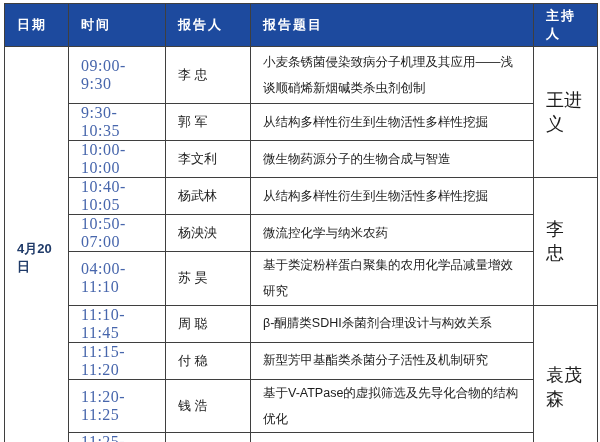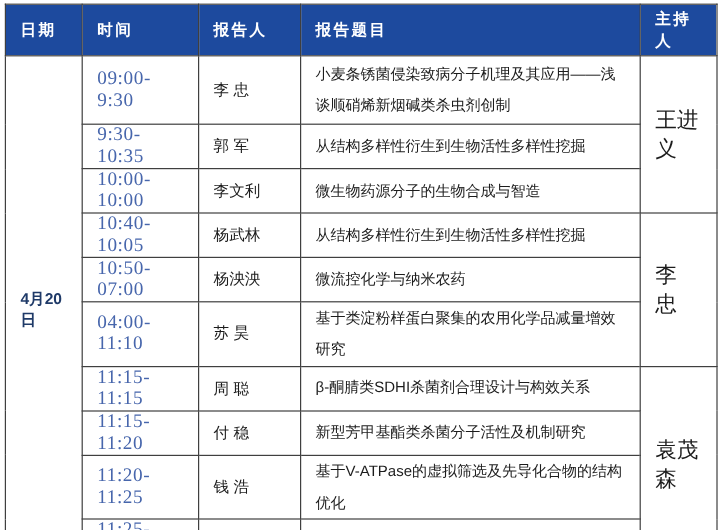--- a/index.html
+++ b/index.html
@@ -118,21 +118,21 @@
         <td class="time-cell">10:50-07:00</td>
         <td class="speaker-cell">杨泱泱</td>
         <td class="title-cell">微流控化学与纳米农药</td>
       </tr>
       <tr class="row">
         <td class="time-cell">04:00-11:10</td>
         <td class="speaker-cell">苏 昊</td>
         <td class="title-cell">基于类淀粉样蛋白聚集的农用化学品减量增效研究</td>
       </tr>
       <tr class="row">
-        <td class="time-cell">11:15-11:15</td>
+        <td class="time-cell">11:10-11:45</td>
         <td class="speaker-cell">周 聪</td>
         <td class="title-cell">β-酮腈类SDHI杀菌剂合理设计与构效关系</td>
         <td class="host-cell" rowspan="4">袁茂森</td>
       </tr>
       <tr class="row">
         <td class="time-cell">11:15-11:20</td>
         <td class="speaker-cell">付 稳</td>
         <td class="title-cell">新型芳甲基酯类杀菌分子活性及机制研究</td>
       </tr>
       <tr class="row">

